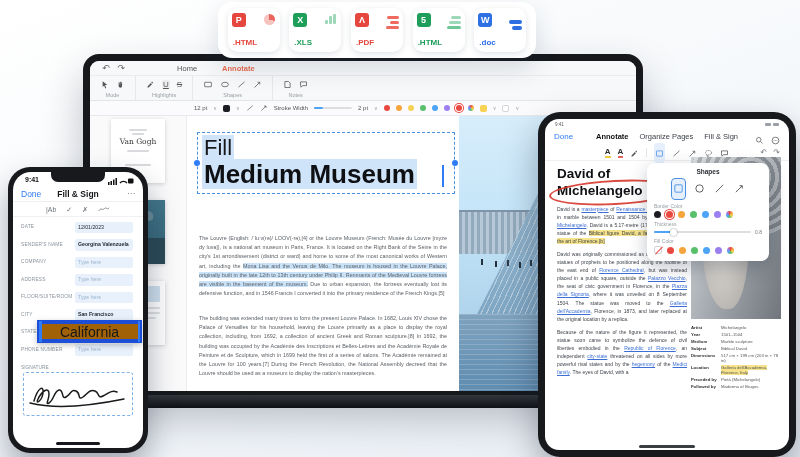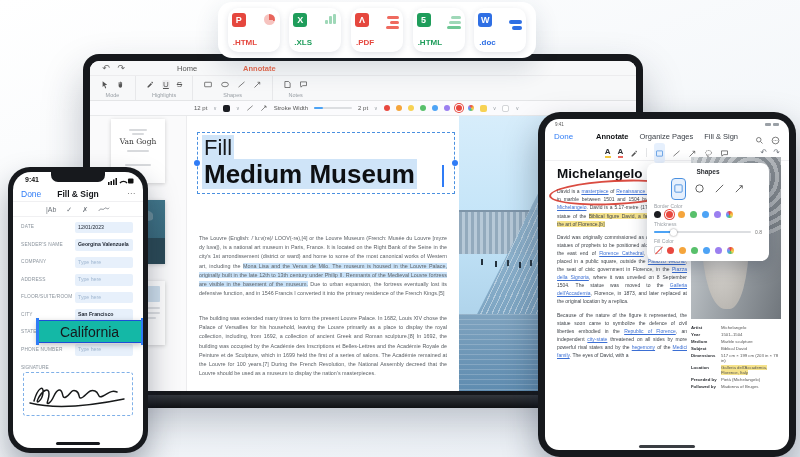--- a/index.html
+++ b/index.html
@@ -22,21 +22,21 @@
   .fmt-lines{position:absolute;right:4px;top:8px;display:flex;flex-direction:column;gap:2px;align-items:flex-end;}
   .fmt-lines i{display:block;height:3px;border-radius:2px;}
   
   .laptop{position:absolute;left:83px;top:54px;width:560px;height:344px;background:#16181c;
           border-radius:16px;padding:7px;box-shadow:0 20px 40px rgba(30,40,60,.28);z-index:1;}
   .laptop-base{position:absolute;left:48px;top:395px;width:632px;height:13px;z-index:1;
                background:linear-gradient(#33373d,#0f1114);border-radius:3px 3px 10px 10px;}
   .l-screen{position:absolute;inset:7px;background:#fff;border-radius:9px;overflow:hidden;}
   .l-tabbar{height:15px;background:#f7f8f9;border-bottom:1px solid #ececee;display:flex;align-items:center;font-size:7.5px;color:#555;}
   .l-hist{margin-left:12px;display:flex;gap:8px;color:#666;font-size:9px;}
-  .l-tabs{margin-left:52px;display:flex;gap:46px;}
+  .l-tabs{margin-left:52px;display:flex;gap:25px;}
   .l-tab-active{color:#e8694d;font-weight:bold;}
   .l-toolbar{height:25px;background:#f7f8f9;border-bottom:1px solid #e4e5e7;display:flex;align-items:stretch;}
   .l-group{display:flex;flex-direction:column;align-items:center;justify-content:center;padding:0 10px;border-right:1px solid #e7e8ea;}
   .l-group:last-child{border-right:none;}
   .l-ic-row{display:flex;gap:7px;align-items:center;height:13px;}
   .l-ic-row svg{display:block;}
   .l-glabel{font-size:5.5px;color:#9aa0a6;margin-top:1px;}
   .l-ltr{font-size:8px;color:#555;line-height:9px;}
   .u{text-decoration:underline;background:#ececee;border-radius:2px;padding:0 1px;}
   .s{text-decoration:line-through;}
@@ -103,22 +103,22 @@
   .p-more{position:absolute;right:8px;top:2px;font-size:8px;color:#777;}
   .p-tools{position:absolute;left:0;right:0;top:31px;height:14px;display:flex;align-items:center;justify-content:center;
            gap:10px;color:#6e747b;font-size:7px;border-bottom:1px solid #f0f0f2;}
   .p-form{position:absolute;left:0;right:0;top:47px;}
   .p-row{position:relative;height:17.5px;}
   .p-label{position:absolute;left:8px;top:5px;font-size:4.8px;letter-spacing:.2px;color:#8a939c;}
   .p-input{position:absolute;left:62px;top:2.5px;width:58px;height:11.5px;background:#e7f0fb;border-radius:2px;
            font-size:5.2px;color:#1d2430;line-height:11.5px;padding-left:3px;overflow:hidden;white-space:nowrap;}
   .p-input.ph{color:#9fb6d0;}
   .p-input.bold{font-weight:bold;}
-  .cal-box{position:absolute;left:24px;top:148px;width:105px;height:23px;background:#14b8a6;z-index:3;
-           border:1px solid #1d4ed8;box-shadow:0 2px 6px rgba(0,0,0,.25);
+  .cal-box{position:absolute;left:24px;top:148px;width:105px;height:23px;background:#a16207;z-index:3;
+           border:4px solid #1d4ed8;box-shadow:0 2px 6px rgba(0,0,0,.25);
            display:flex;align-items:center;justify-content:center;font-size:14px;color:#16181c;}
   .cal-box::before,.cal-box::after{content:"";position:absolute;top:-3px;bottom:-3px;width:2.5px;background:#2f7cf6;}
   .cal-box::before{left:-2px;} .cal-box::after{right:-2px;}
   .p-sig-label{position:absolute;left:8px;top:193px;font-size:4.8px;color:#8a939c;}
   .sig-box{position:absolute;left:10px;top:200px;width:110px;height:44px;border:1px dashed #7fb0e8;border-radius:3px;}
   .p-homebar{position:absolute;left:50%;bottom:3px;transform:translateX(-50%);width:44px;height:3.5px;background:#16181c;border-radius:2px;}
   
   .tablet{position:absolute;left:538px;top:112px;width:258px;height:345px;background:#17191d;border-radius:22px;
           padding:7px;box-shadow:0 16px 34px rgba(20,30,50,.35);z-index:7;}
   .t-screen{position:absolute;inset:7px;background:#fff;border-radius:14px;overflow:hidden;}
@@ -501,20 +501,21 @@
         <span><svg width="9" height="9" viewBox="0 0 24 24">
               <path d="M4 5h16v10H10l-5 4v-4H4z" fill="none" stroke="#555" stroke-width="2"></path>
             </svg></span>
         <span class="t-undo">
           <span>↶</span>
           <span>↷</span>
         </span>
       </div>
 
       <div class="t-col">
+        <div class="t-h1">David of</div>
         <div class="t-h1">Michelangelo</div>
         <div class="red-ellipse"></div>
         <p class="t-p"><span class="seg-plain">David is a </span><span class="seg-link">masterpiece</span><span class="seg-plain"> of </span><span class="seg-link">Renaissance sculpture</span><span class="seg-plain">, created in marble between 1501 and 1504 by the </span><span class="seg-link">Italian</span><span class="seg-plain"> artist </span><span class="seg-link">Michelangelo</span><span class="seg-plain">. David is a 5.17-metre (17 ft 0 in)[a] marble statue of the </span><span class="seg-hl">Biblical figure David, a favoured subject in the art of Florence.[b]</span></p>
         <p class="t-p"><span class="seg-plain">David was originally commissioned as one of a series of statues of prophets to be positioned along the roofline of the east end of </span><span class="seg-link">Florence Cathedral</span><span class="seg-plain">, but was instead placed in a public square, outside the </span><span class="seg-link">Palazzo Vecchio</span><span class="seg-plain">, the seat of civic government in Florence, in the </span><span class="seg-link">Piazza della Signoria</span><span class="seg-plain">, where it was unveiled on 8 September 1504. The statue was moved to the </span><span class="seg-link">Galleria dell'Accademia</span><span class="seg-plain">, Florence, in 1873, and later replaced at the original location by a replica.</span></p>
         <p class="t-p"><span class="seg-plain">Because of the nature of the figure it represented, the statue soon came to symbolize the defence of civil liberties embodied in the </span><span class="seg-link">Republic of Florence</span><span class="seg-plain">, an independent </span><span class="seg-link">city-state</span><span class="seg-plain"> threatened on all sides by more powerful rival states and by the </span><span class="seg-link">hegemony</span><span class="seg-plain"> of the </span><span class="seg-link">Medici family</span><span class="seg-plain">. The eyes of David, with a</span></p>
       </div>
 
       <div class="t-photo">
         <div class="t-statue"></div>
       </div>

